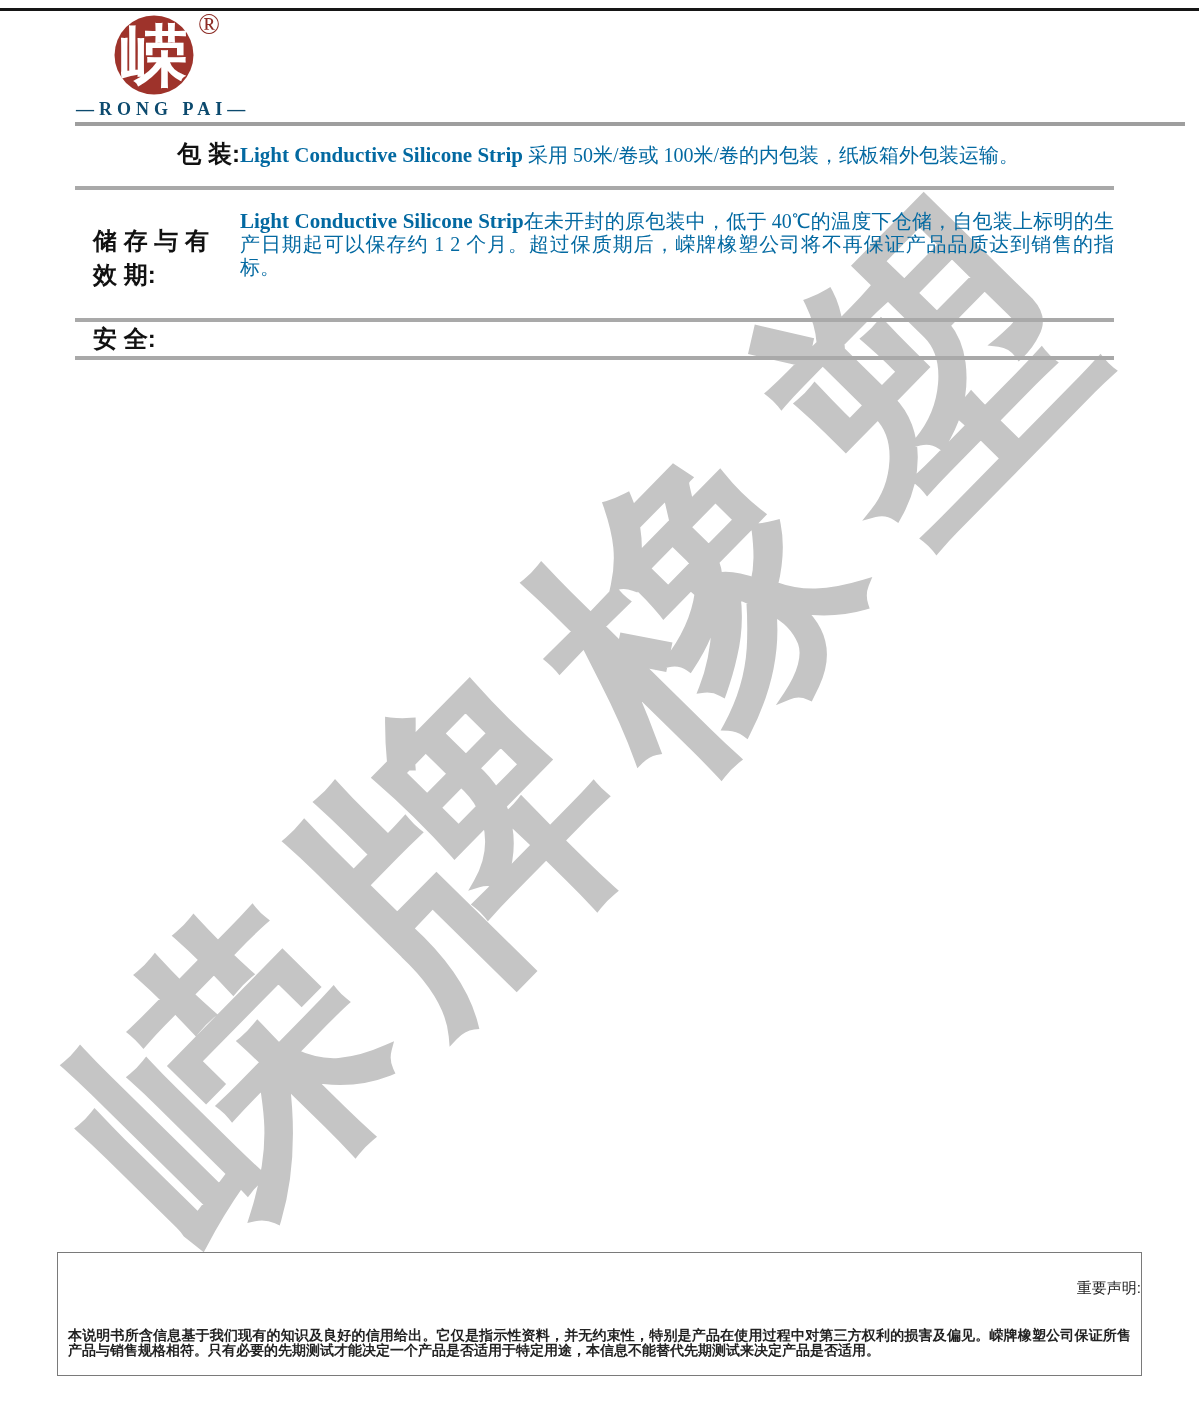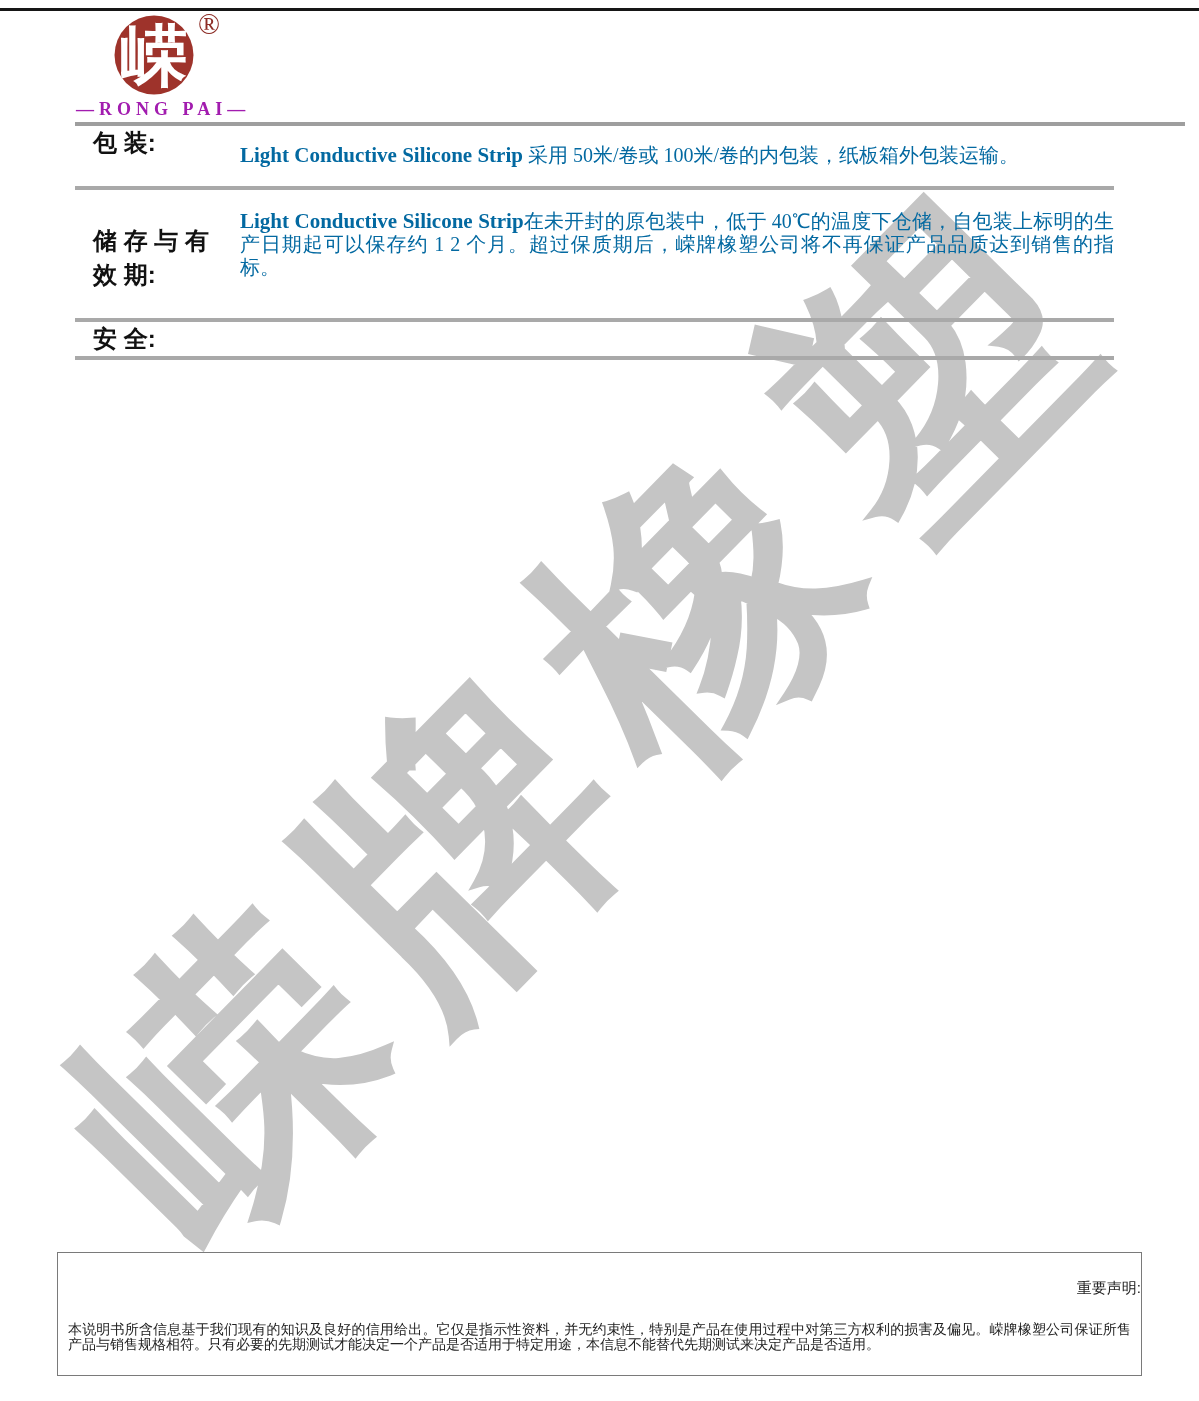--- a/index.html
+++ b/index.html
@@ -10,48 +10,48 @@
   html,body{margin:0;padding:0;}
   body{
     width:1199px;height:1401px;position:relative;background:#ffffff;
     overflow:hidden;font-family:"Liberation Sans",sans-serif;color:#151515;
   }
   .top-rule{position:absolute;top:8px;left:0;width:1199px;height:3px;background:#161616;z-index:3;}
   .logo-svg{position:absolute;left:112px;top:13px;width:84px;height:84px;z-index:3;}
   .registered{position:absolute;left:198px;top:8px;font-size:29px;color:#8d2d26;
     font-family:"Liberation Serif",serif;z-index:3;}
   .brand-wordmark{position:absolute;left:76px;top:99px;font-size:18px;letter-spacing:5px;
-    color:#a21caf;font-family:"Liberation Serif",serif;font-weight:bold;z-index:3;white-space:nowrap;}
+    color:#0c4a6e;font-family:"Liberation Serif",serif;font-weight:bold;z-index:3;white-space:nowrap;}
   .logo-underline{position:absolute;left:75px;top:122px;width:1110px;height:4px;background:#9e9e9e;z-index:2;}
 
   .spec-table{position:absolute;left:75px;top:126px;width:1039px;z-index:2;}
   .trow{display:flex;border-bottom:4px solid var(--line-gray);}
   .tlabel{flex:none;width:165px;box-sizing:border-box;padding-left:18px;
     font-weight:bold;font-size:24px;line-height:34px;color:#111;}
   .tcontent{flex:1;font-size:20px;line-height:23px;text-align:justify;
     font-family:"Liberation Serif",serif;color:#0369a1;}
   .en{font-weight:bold;font-size:21px;font-family:"Liberation Serif",serif;}
-  .row-pack .tlabel{padding-top:0;}
+  .row-pack .tlabel{padding-top:11px;text-align:right;}
   .row-pack .tcontent{padding:18px 0 19px 0;}
   .row-store .tlabel{padding-top:34px;}
   .row-store .tcontent{padding:20px 0 39px 0;}
   .row-safe .tlabel{padding-top:0;}
   .row-safe .tcontent{padding:13px 0 15px 0;}
 
   .watermark{position:absolute;left:595px;top:718px;
     transform:translate(-50%,-50%) rotate(-45.5deg);
     font-size:295px;letter-spacing:35px;white-space:nowrap;
     color:var(--watermark-gray);z-index:1;font-weight:bold;
     font-family:"Liberation Sans",sans-serif;}
 
   .footer-box{position:absolute;left:57px;top:1252px;width:1085px;height:124px;
     box-sizing:border-box;border:1px solid #7a7a7a;z-index:2;}
   .footer-title{margin:26px 0 0 10px;font-size:15px;color:#222;text-align:right;}
-  .footer-body{margin:24px 10px 0 10px;font-size:14px;line-height:15px;
-    text-align:justify;color:#222;}
+  .footer-body{margin:30px 10px 0 10px;font-size:14px;line-height:15px;
+    text-align:justify;color:#222;font-weight:bold;}
 </style>
 </head>
 <body>
 
 <div class="top-rule"></div>
 
 <svg class="logo-svg" viewBox="0 0 100 100">
   <circle cx="50" cy="50" r="47" fill="#9e332b"></circle>
   <text x="50" y="79" text-anchor="middle" font-size="80" fill="#ffffff" font-family="Liberation Sans, sans-serif" font-weight="bold">嵘</text>
 </svg>

